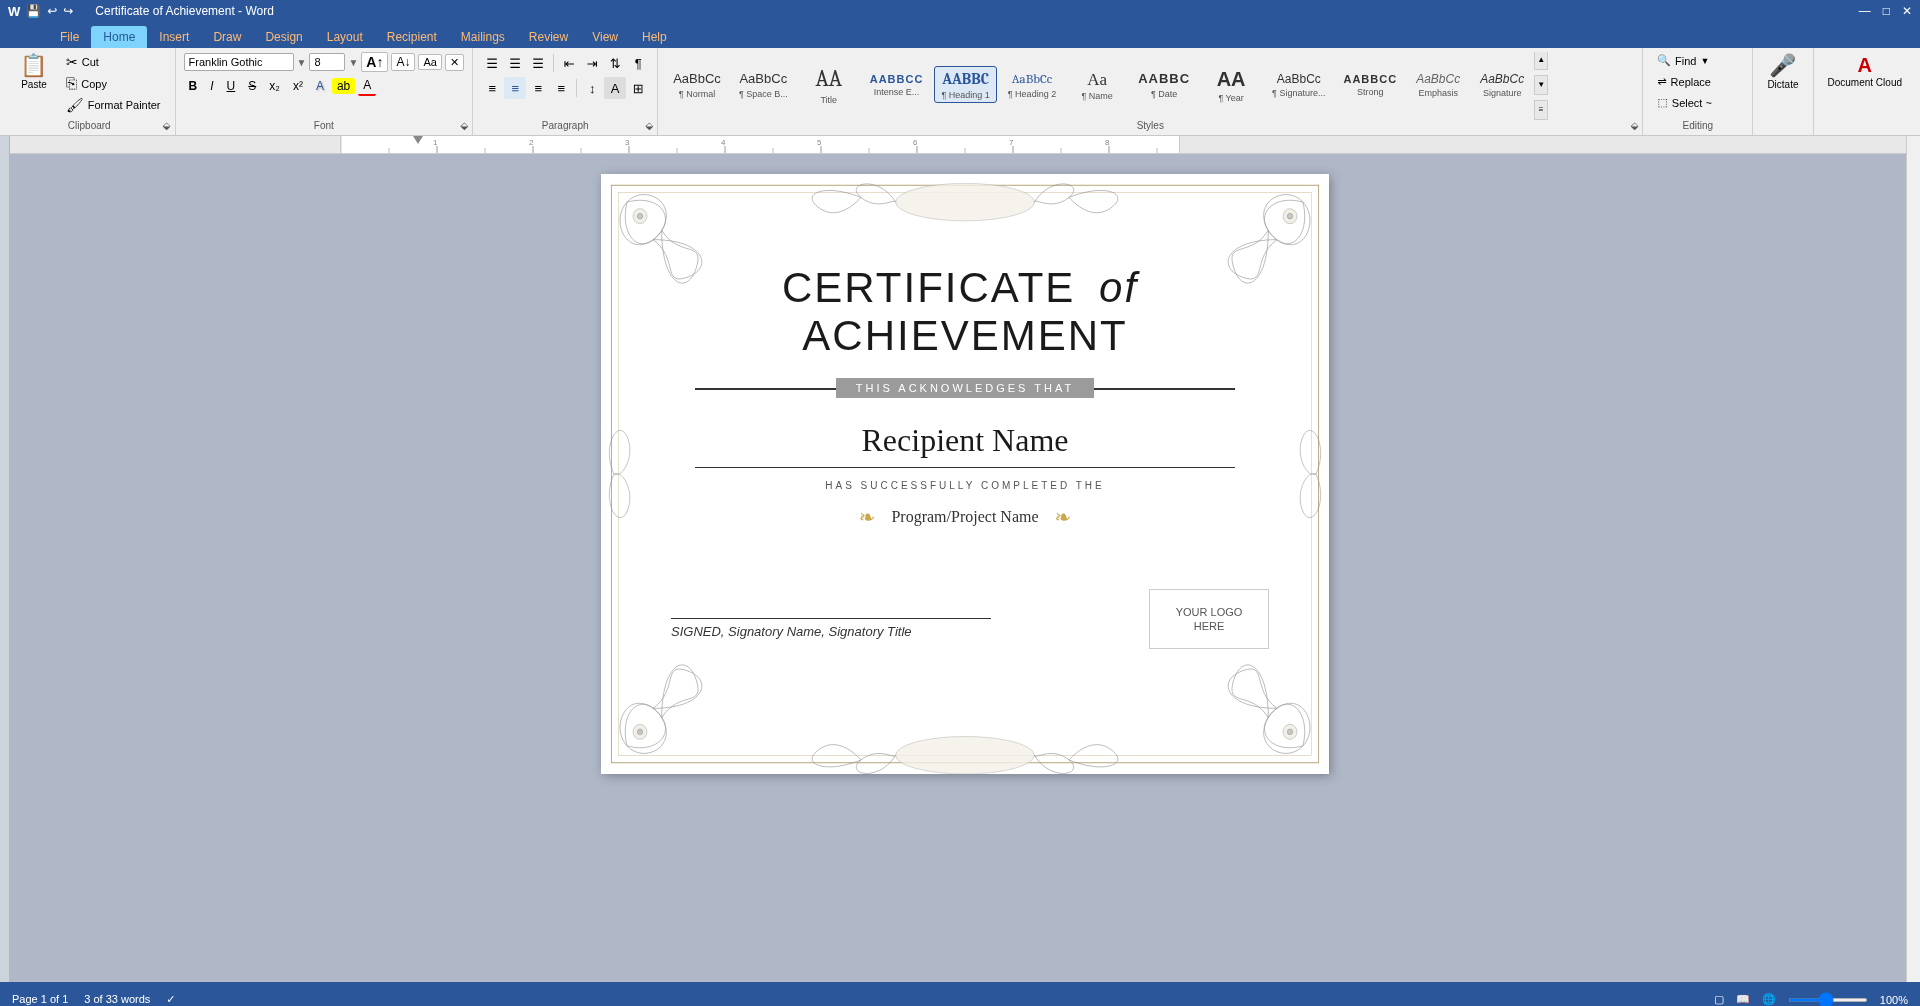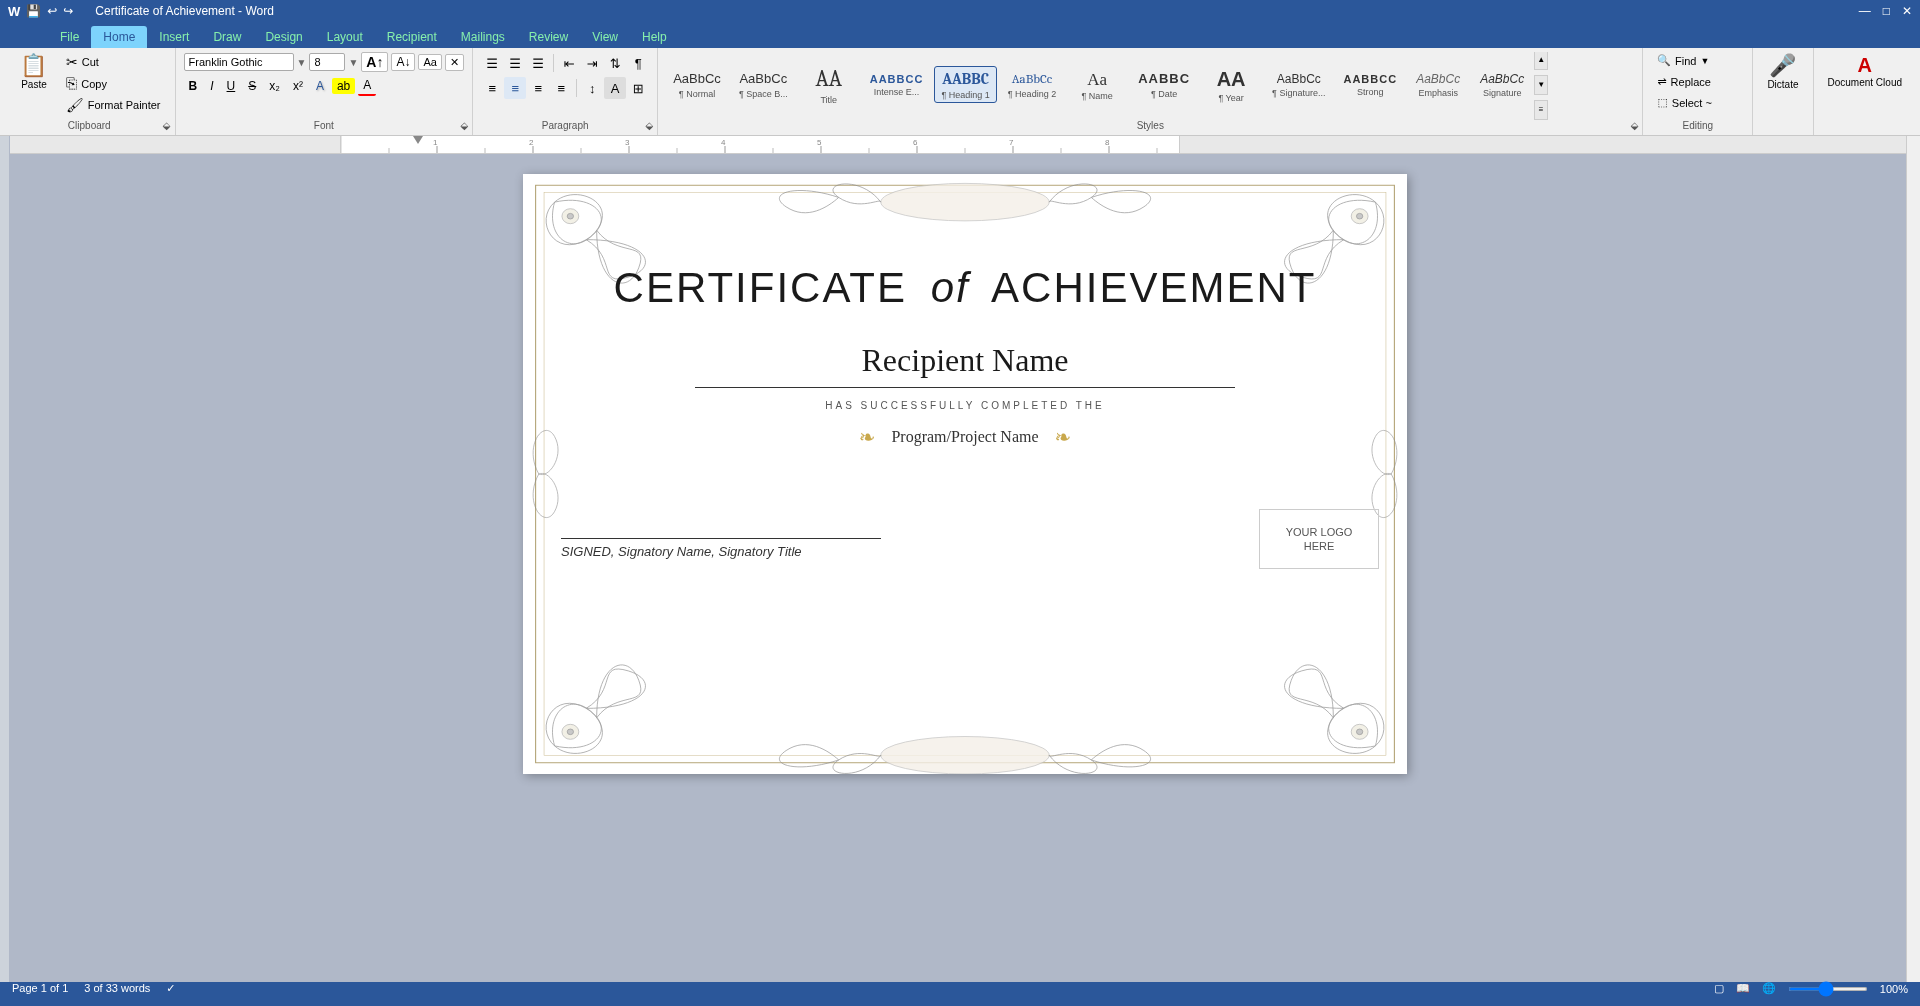--- a/index.html
+++ b/index.html
@@ -22,21 +22,21 @@
     
     .ribbon-tabs {
       background: #2b579a;
       height: 26px;
       display: flex;
       align-items: flex-end;
       padding-left: 48px;
     }
     .ribbon-tab {
       padding: 4px 12px;
-      color: #86efac;
+      color: #fdba74;
       font-size: 12px;
       cursor: pointer;
       border-radius: 3px 3px 0 0;
     }
     .ribbon-tab.active {
       background: #7dd3fc;
       color: #2b579a;
     }
 
     
@@ -190,30 +190,30 @@
       background: #b0b8c8;
       height: calc(1006px - 22px - 26px - 88px - 18px - 24px);
       overflow: auto;
       justify-content: center;
       align-items: flex-start;
       padding: 20px;
     }
 
     
     .word-doc {
-      width: 884px;
+      width: 728px;
       min-height: 600px;
       background: white;
       box-shadow: 2px 2px 10px rgba(0,0,0,0.3);
       position: relative;
       overflow: hidden;
       display: flex;
       flex-direction: column;
       align-items: center;
-      padding: 30px 28px;
+      padding: 30px 60px;
     }
 
     .cert-content {
       width: 100%;
       display: flex;
       flex-direction: column;
       align-items: center;
       position: relative;
       z-index: 1;
       margin-top: 60px;
@@ -316,21 +316,21 @@
       line-height: 1.3;
       margin-left: 20px;
       flex-shrink: 0;
     }
 
     
     .status-bar {
       background: #2b579a;
       height: 24px;
       display: flex;
-      align-items: flex-start;
+      align-items: flex-end;
       padding: 0 12px;
       color: white;
       font-size: 11px;
       justify-content: space-between;
       position: fixed;
       bottom: 0;
       left: 0; right: 0;
     }
     .status-left { display: flex; gap: 16px; }
     .status-right { display: flex; gap: 12px; align-items: center; }
@@ -752,20 +752,24 @@
     </svg>
 
     <div class="cert-content">
 
       <div class="cert-title">
         <span>CERTIFICATE</span>
         <em style="margin:0 10px;">of</em>
         <span>ACHIEVEMENT</span>
       </div>
 
+      <div style="position:relative;width:540px;display:flex;align-items:center;justify-content:center;margin-bottom:10px;">
+        <div style="position:absolute;left:0;right:0;height:2px;background:#333;top:50%;transform:translateY(-50%);"></div>
+        <div class="cert-ack" style="position:relative;z-index:1;padding:4px 20px;">THIS ACKNOWLEDGES THAT</div>
+      </div>
 
       <div class="cert-recipient">Recipient Name</div>
 
       <div style="width:540px;height:1px;background:#333;margin-bottom:12px;"></div>
 
       <div class="cert-completed">HAS SUCCESSFULLY COMPLETED THE</div>
 
       <div class="cert-program-row">
         <span class="cert-flourish">❧</span>
         <span class="cert-program">Program/Project Name</span>

